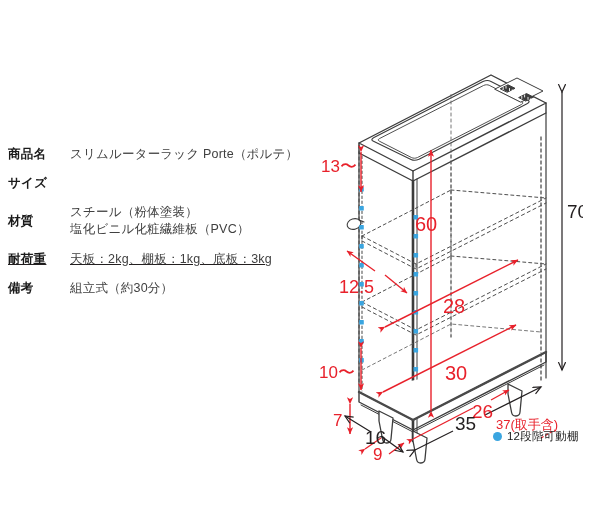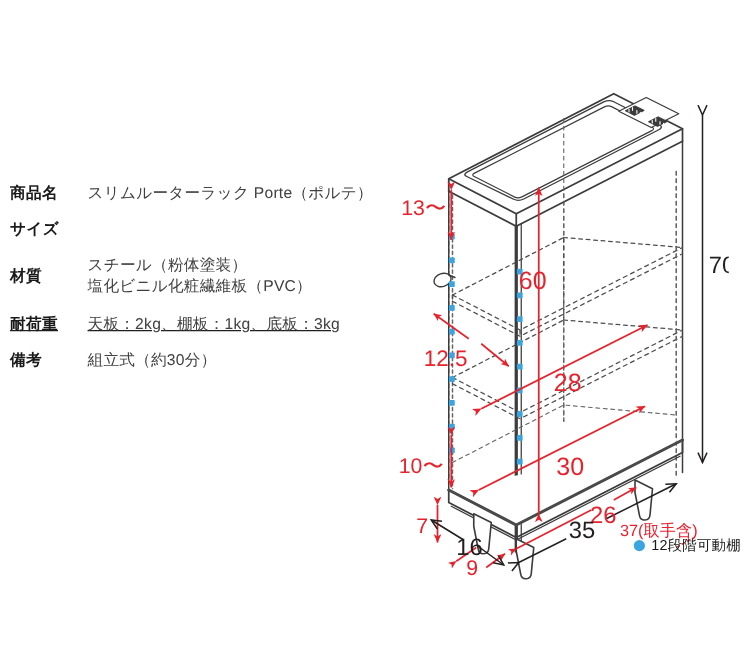--- a/index.html
+++ b/index.html
@@ -49,21 +49,21 @@
   .diagram{
     position:absolute;
     left:303px; top:40px;
     width:280px; height:440px;text-decoration:underline;
   }
   .diagram svg{display:block;}
 
   
   .legend{
     position:absolute;
-    left:507px; top:429px;
+    left:493px; top:429px;
     display:flex;
     align-items:center;
     gap:5px;
   }
   .legend-dot{
     width:9px;height:9px;border-radius:50%;
     background:#3aa5e0;
     display:inline-block;
   }
   .legend-text{

